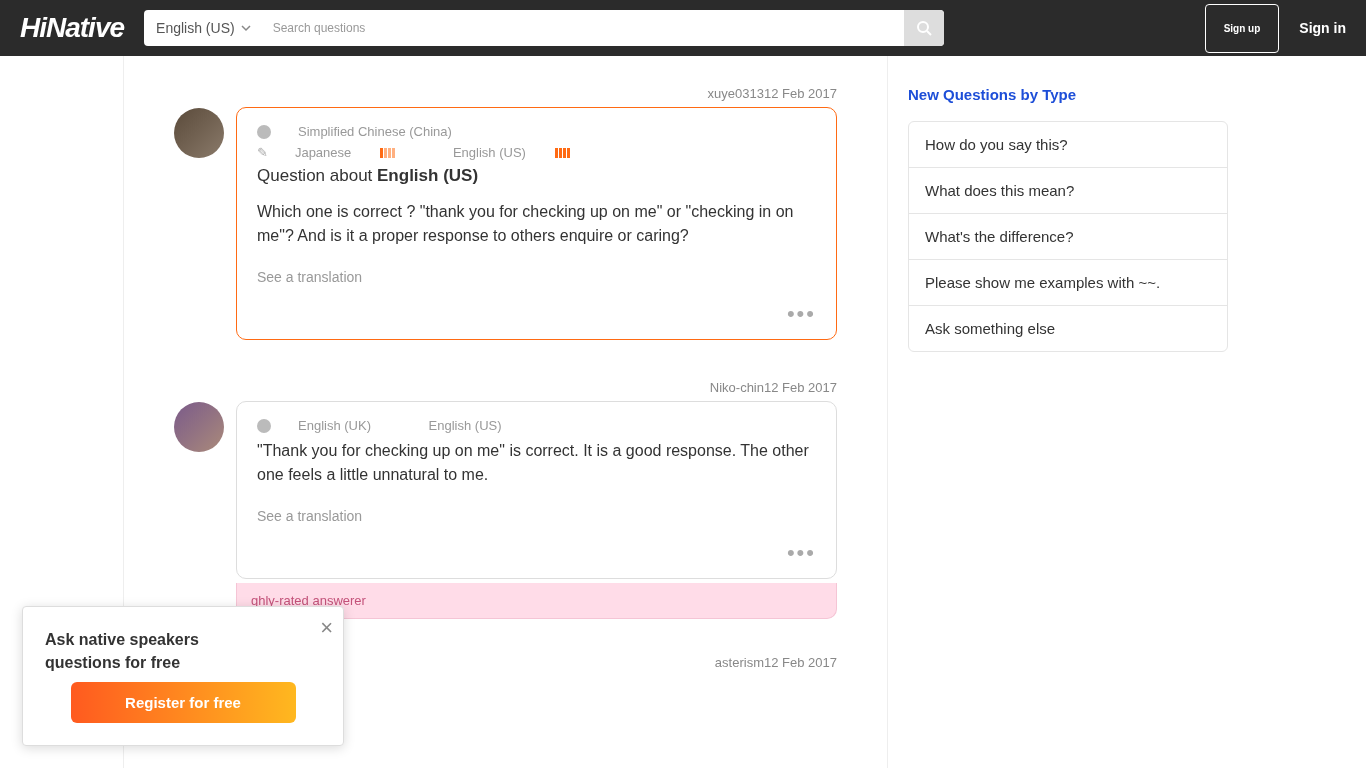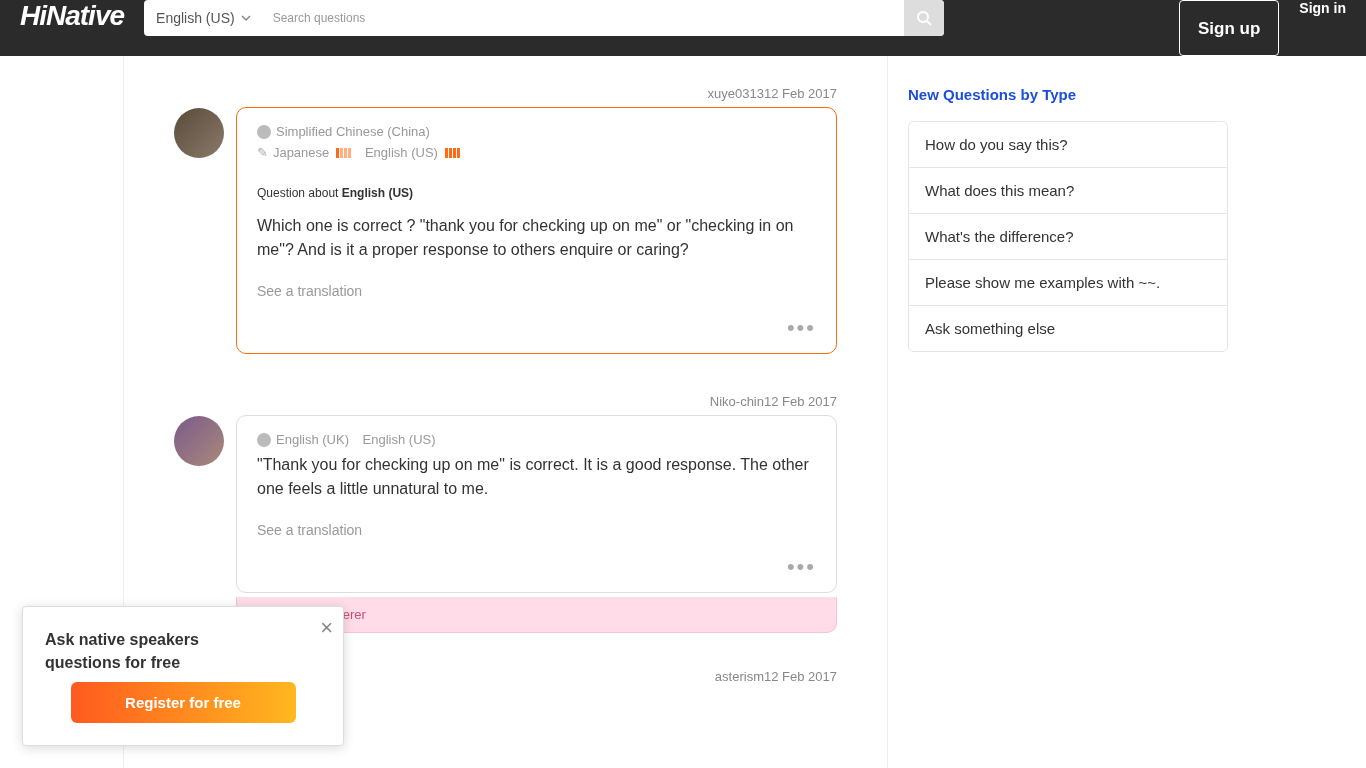--- a/index.html
+++ b/index.html
@@ -1,46 +1,46 @@
 <!DOCTYPE html>
 <html><head>
 <meta charset="utf-8">
 <style>
 * { margin: 0; padding: 0; box-sizing: border-box; }
 body { font-family: -apple-system, BlinkMacSystemFont, "Segoe UI", Helvetica, Arial, sans-serif; background: #fff; color: #333; }
-.header { background: #2b2b2b; height: 56px; display: flex; padding: 0 20px; }
+.header { background: #2b2b2b; height: 56px; display: flex; align-items: center; padding: 0 20px; }
 .logo { color: #fff; font-size: 28px; font-weight: 900; font-style: italic; letter-spacing: -1px; margin-right: 20px; }
 .search-wrap { display: flex; align-items: center; background: #fff; border-radius: 4px; height: 36px; width: 800px; }
 .lang-select { display: flex; align-items: center; padding: 0 12px; color: #555; font-size: 14px; height: 100%; cursor: pointer; }
 .lang-select svg { margin-left: 6px; }
 .search-input { border: none; outline: none; flex: 1; padding: 0 10px; font-size: 12px; color: #be185d; }
 .search-input::placeholder { color: #999; }
 .search-btn { background: #ddd; border: none; width: 40px; height: 36px; border-radius: 0 4px 4px 0; display: flex; align-items: center; justify-content: center; cursor: pointer; }
 .header-spacer { flex: 1; }
-.signup-btn { color: #fff; border: 1.5px solid #fff; background: transparent; padding: 18px 18px; font-weight: 700; font-size: 17px; border-radius: 4px; margin-right: 20px; cursor: pointer; }
+.signup-btn { color: #fff; border: 1.5px solid #fff; background: transparent; padding: 18px 18px; font-weight: 700; font-size: 10px; border-radius: 4px; margin-right: 20px; cursor: pointer; }
 .signin-link { color: #fff; font-weight: 700; font-size: 14px; cursor: pointer; }
 
 .page-body { display: flex; width: 1120px; margin: 0 auto; align-items: flex-start; }
 .main-col { width: 765px; background: #fff; border-left: 1px solid #eee; border-right: 1px solid #eee; padding: 30px 50px 0 50px; min-height: 768px; }
 .side-col { width: 340px; padding: 30px 0 0 20px; }
 
 .post { position: relative; margin-bottom: 40px; }
 .post-meta { display: flex; justify-content: flex-end; font-size: 13px; color: #888; margin: 0 0 6px 62px; }
 .avatar { width: 50px; height: 50px; border-radius: 50%; background: linear-gradient(135deg, #5a4a3a, #8a7a6a); position: absolute; left: 0; top: 22px; }
 .avatar.a2 { background: linear-gradient(135deg, #7a5a8a, #aa8a7a); }
 .avatar.a3 { background: #e8d8c8; }
 .card { margin-left: 62px; border: 1px solid #ddd; border-radius: 10px; padding: 16px 20px 8px 20px; }
 .card.question { border-color: #ff6a13; }
-.lang-row { display: flex; align-items: center; font-size: 13px; color: #999; margin-bottom: 6px; gap: 5px; }
+.lang-row { display: flex; align-items: center; font-size: 13px; color: #999; margin-bottom: 6px; gap: 27px; }
 .lang-row .ico { width: 14px; height: 14px; border-radius: 50%; background: #bbb; display: inline-flex; align-items: center; justify-content: center; }
 .pencil { color: #aaa; }
 .bars { display: inline-flex; gap: 1px; margin-left: 2px; }
 .bars span { width: 3px; height: 10px; background: #ffb080; display: inline-block; }
 .bars span.on { background: #ff6a13; }
-.q-title { font-size: 12px; margin: 26px 0 14px 0; }
+.q-title { font-size: 17px; margin: 6px 0 14px 0; }
 .q-title b { font-weight: 700; }
 .body-text { font-size: 16px; line-height: 1.5; color: #333; margin-bottom: 20px; }
 .see-trans { font-size: 14px; color: #999; cursor: pointer; margin-bottom: 10px; display: inline-block; }
 .card-footer { display: flex; justify-content: flex-end; padding: 8px 0 6px 0; }
 .dots { color: #aaa; font-size: 22px; letter-spacing: 2px; cursor: pointer; line-height: 1; }
 .highly-rated { background: #ffdce8; color: #c4527a; font-size: 13px; text-align: left; padding: 10px 14px; border-radius: 0 0 10px 10px; margin: 0 0 0 62px; border: 1px solid #f5c5d5; border-top: none; }
 
 .side-title { color: #1d4ed8; font-weight: 700; font-size: 15px; margin-bottom: 18px; }
 .side-list { border: 1px solid #e5e5e5; border-radius: 6px; }
 .side-item { padding: 14px 16px; font-size: 15px; color: #333; border-bottom: 1px solid #e5e5e5; cursor: pointer; }

